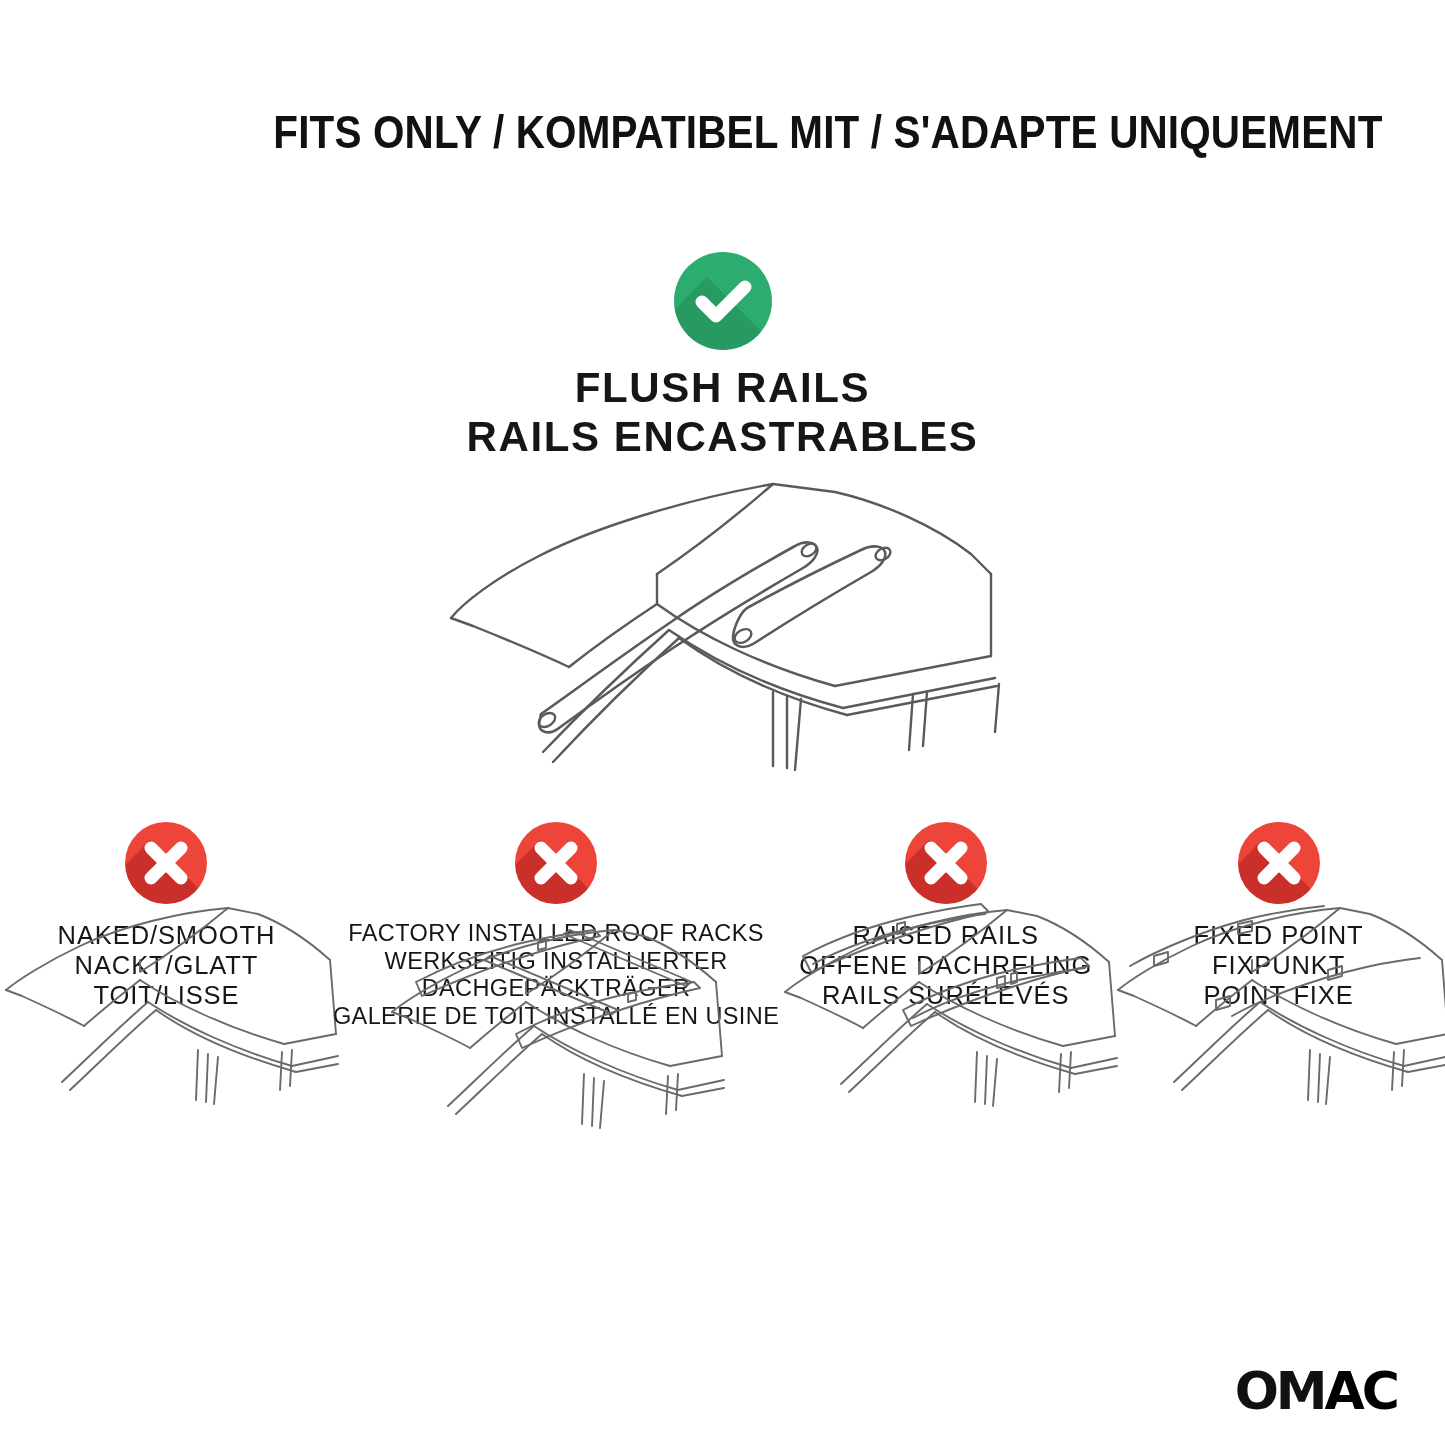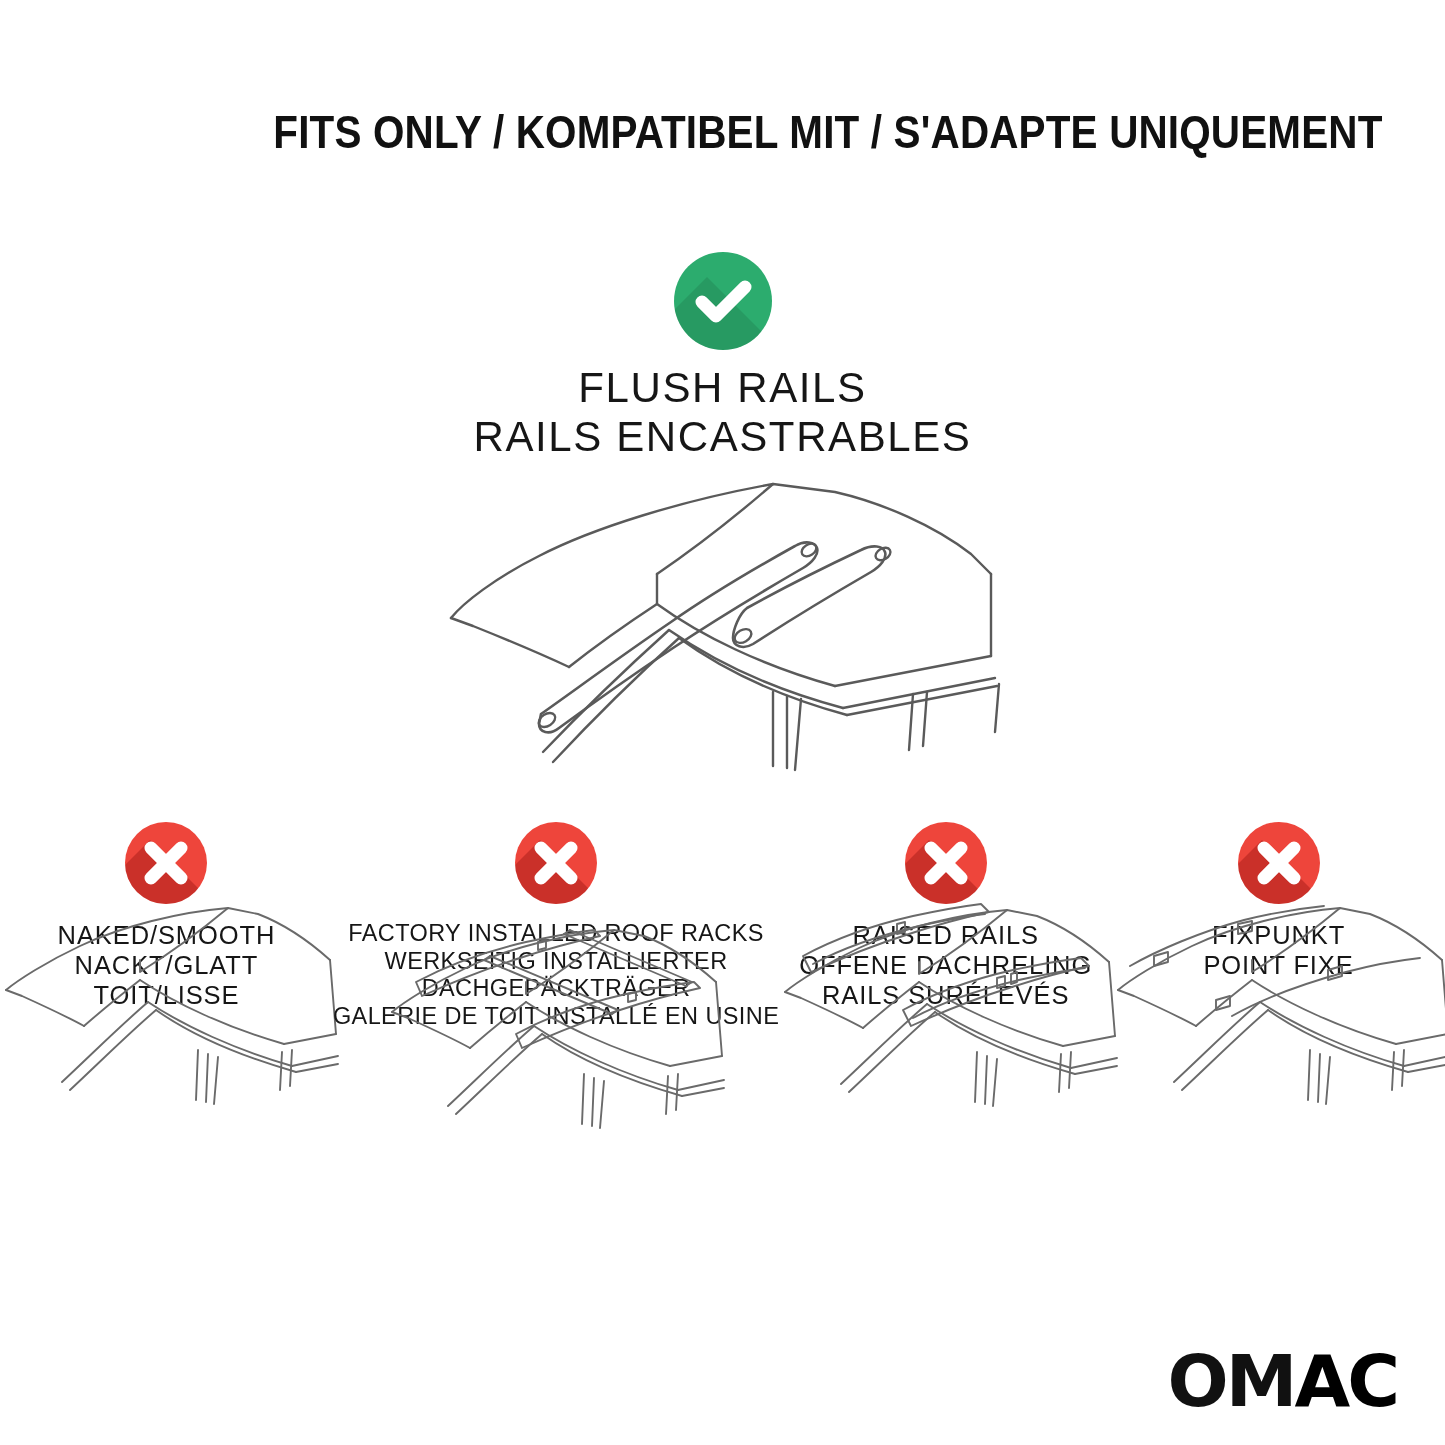--- a/index.html
+++ b/index.html
@@ -83,21 +83,21 @@
     transform-origin: 0 0;
   }
   .badge svg { position: relative; display: block; }
 
   .hero-lines {
     margin-top: 10px;
     line-height: 1.16;
   }
   .hero-lines div {
     font-size: 42px;
-    font-weight: 400;
+    font-weight: 700;
     letter-spacing: 1.6px;
     color: #161616;
   }
 
   .hero-art {
     position: absolute;
     top: 470px;
     left: 0;
     width: 1445px;
     text-align: center;
@@ -142,21 +142,21 @@
   .logo {
     position: absolute;
     right: 48px;
     bottom: 28px;
     line-height: 1;
     white-space: nowrap;
   }
   .logo span {
     font-family: "DejaVu Sans", sans-serif;
     font-weight: 700;
-    font-size: 72px;
+    font-size: 52px;
     letter-spacing: -3px;
   }
   .logo .dark { color: #111111; }
   .logo .accent { color: #000000; }
 
   svg { overflow: visible; }
 </style>
 </head>
 <body>
 
@@ -394,20 +394,21 @@
     <div class="badge no">
       <div class="shadow"></div>
       <svg width="82" height="82" viewBox="0 0 82 82" aria-hidden="true">
         <g stroke="#ffffff" stroke-width="13" stroke-linecap="round">
           <line x1="26" y1="26" x2="56" y2="56"></line>
           <line x1="56" y1="26" x2="26" y2="56"></line>
         </g>
       </svg>
     </div>
     <div class="col-lines">
+      <div>FIXED POINT</div>
       <div>FIXPUNKT</div>
       <div>POINT FIXE</div>
     </div>
     <div class="col-art" style="top:82px">
       <svg width="340" height="210" viewBox="0 0 340 210" aria-hidden="true">
         <g fill="none" stroke="#6a6a6a" stroke-width="1.9" stroke-linejoin="round" stroke-linecap="round">
           <path d="M6 86 C 18 76 46 58 80 42 C 122 22 180 8 228 4
                    L 258 10 C 284 20 310 38 330 56"></path>
           <path d="M6 86 L 22 92 C 44 102 66 112 84 122"></path>
           <path d="M228 4 C 204 24 172 48 140 68 L 140 56"></path>

